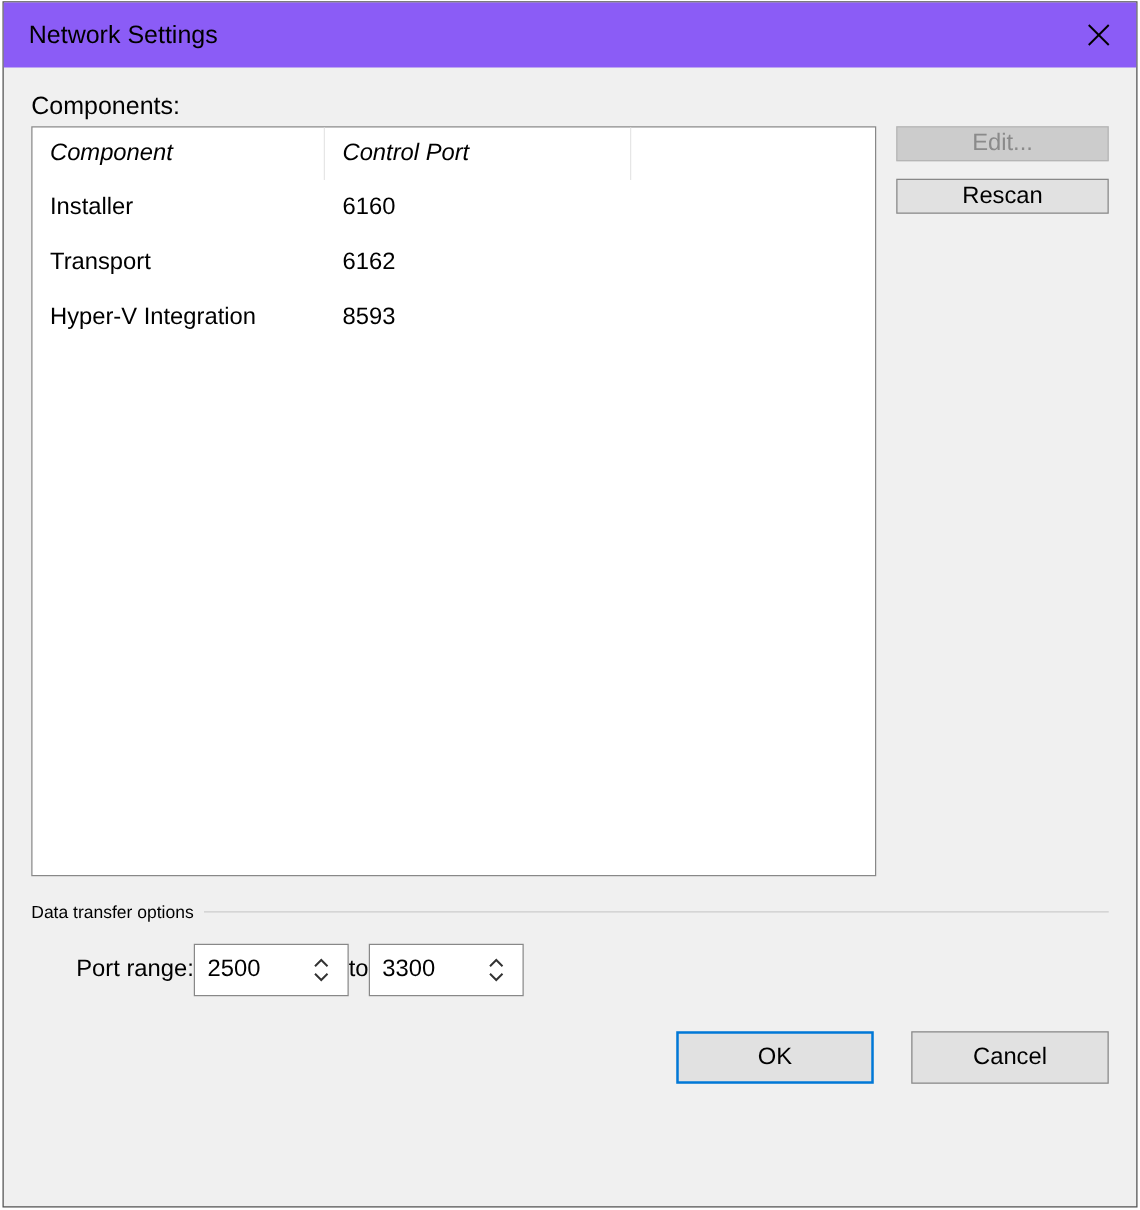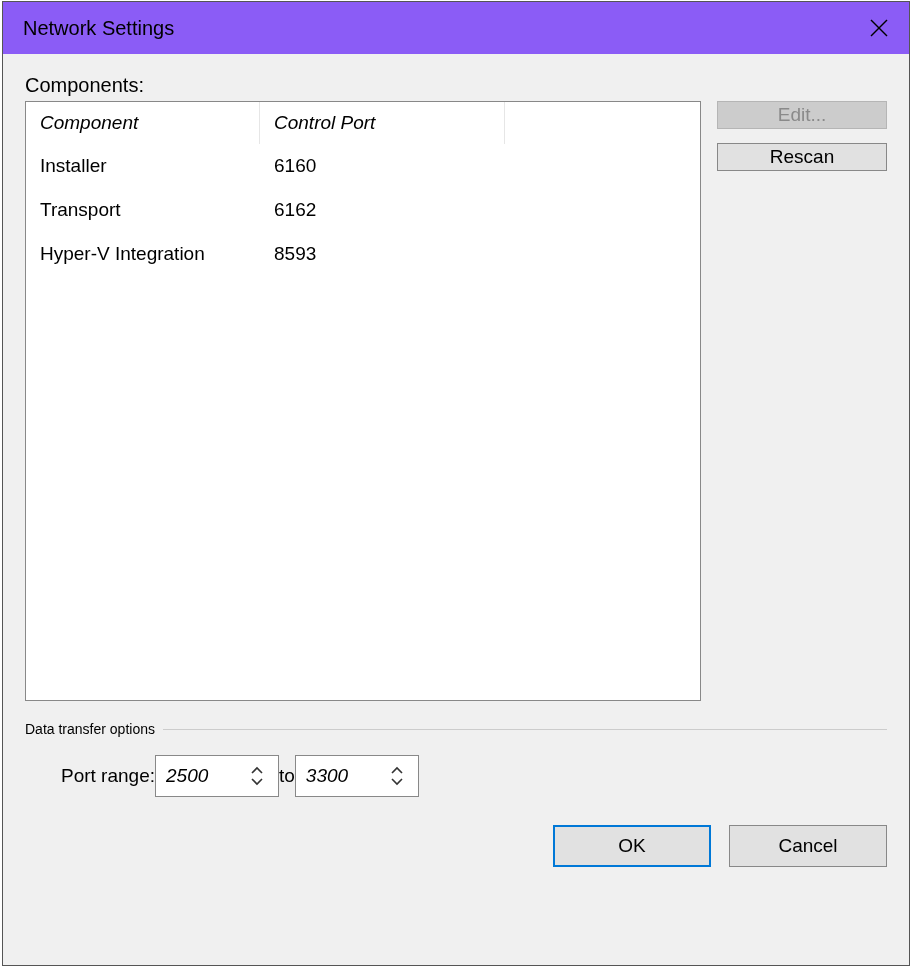--- a/index.html
+++ b/index.html
@@ -130,21 +130,20 @@
       background: #fff;
       height: 42px;
       width: 124px;
     }
     .spin input {
       border: none;
       outline: none;
       font-size: 19px;
       width: 82px;
       padding-left: 10px;
-      font-style: italic;
     }
     .spin .arrows {
       width: 38px;
       display: flex;
       flex-direction: column;
       justify-content: center;
       align-items: center;
       gap: 2px;
       cursor: pointer;
     }
@@ -160,21 +159,21 @@
     .checkbox {
       width: 24px;
       height: 24px;
       border: 2px solid #1979c3;
       background: #fff;
       cursor: pointer;
     }
 
     .footer {
       display: flex;
-      gap: 18px;
+      gap: 30px;
       justify-content: flex-end;
       margin-top: 22px;
     }
     .footer .btn { width: 158px; height: 42px; }
     .btn.primary { border: 2px solid #0078d7; background: #e1e1e1; }
   </style>
 </head>
 <body>
 
 <div class="dialog">

